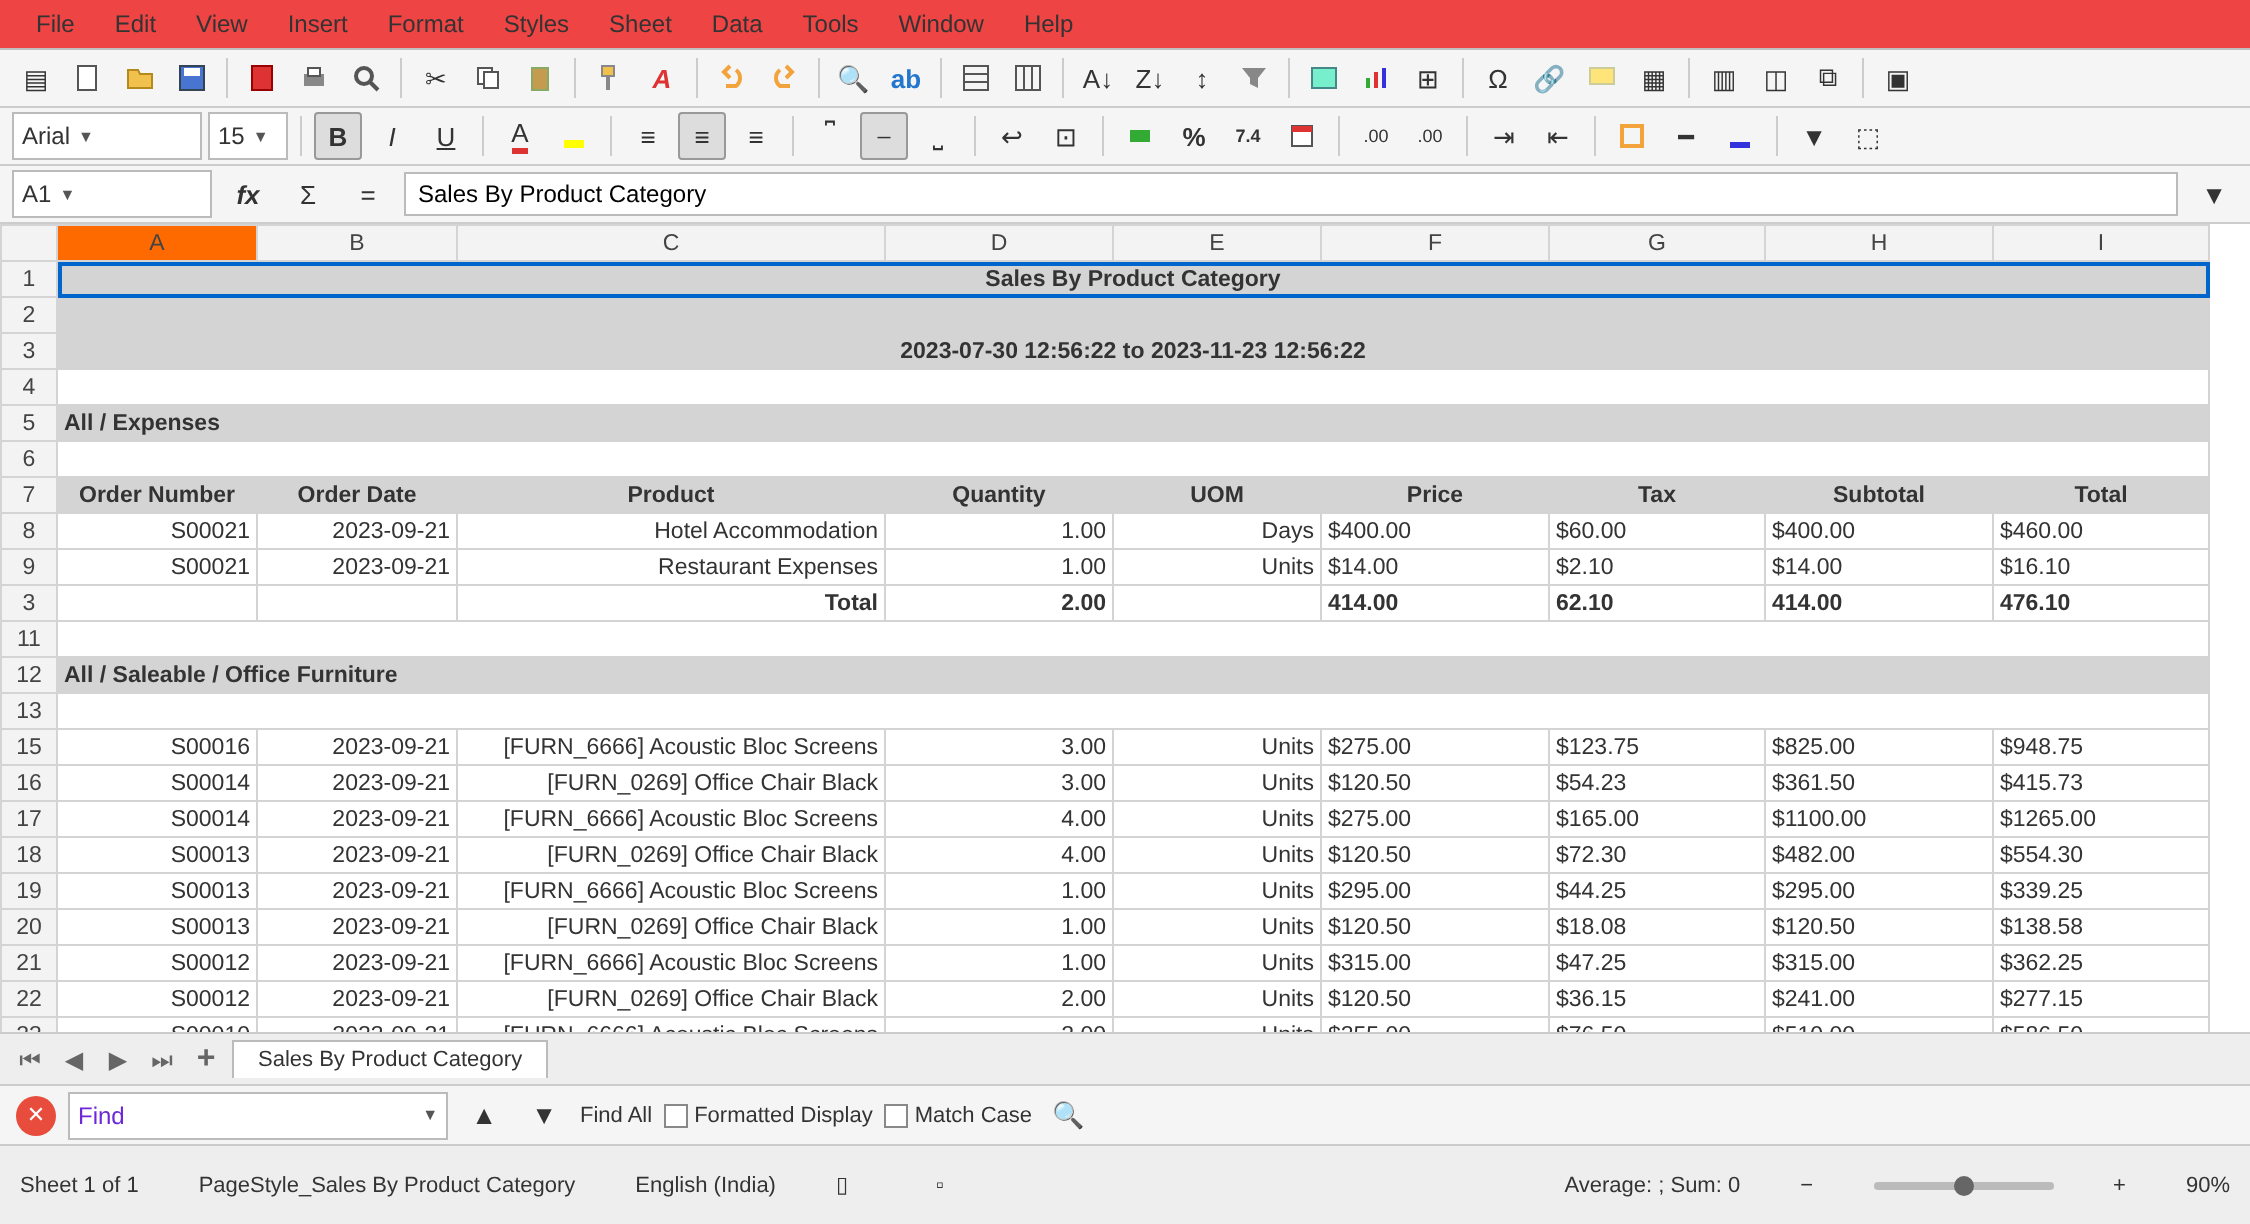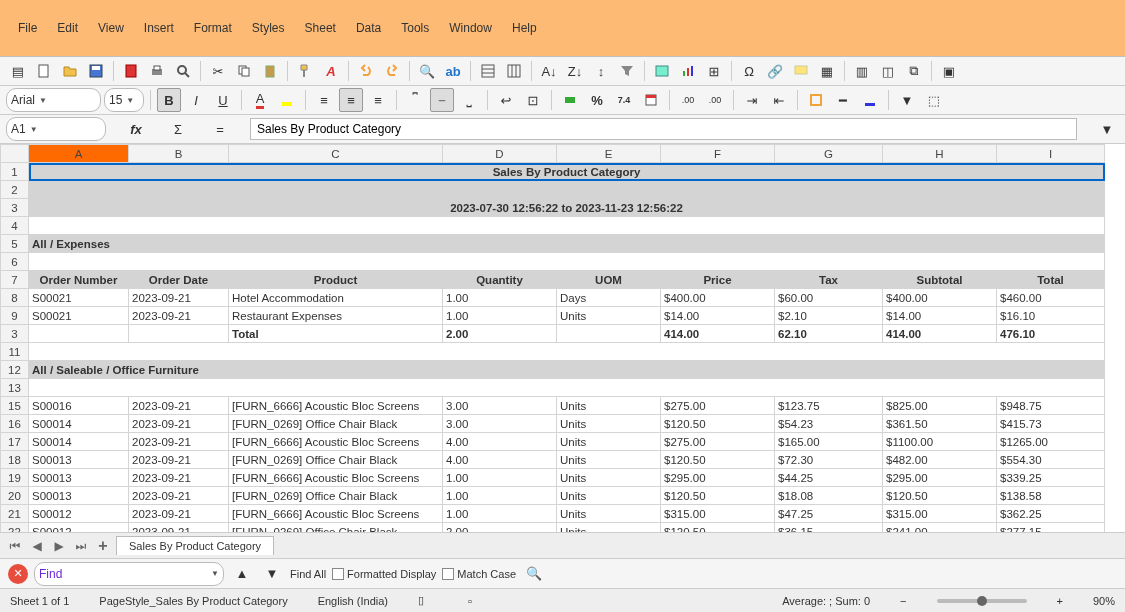--- a/index.html
+++ b/index.html
@@ -1,57 +1,57 @@
 <!DOCTYPE html>
 <html><head>
 <meta charset="utf-8">
 <style>
 *{margin:0;padding:0;box-sizing:border-box;font-family:"Liberation Sans",Arial,sans-serif;user-select:none}
 html,body{height:100%}
 body{font-size:12px;color:#333;background:#f0f0f0;display:flex;flex-direction:column;overflow:hidden}
-.menubar{display:flex;background:#fdba74;padding:18px 8px;border-bottom:1px solid #c0c0c0}
+.menubar{display:flex;background:#ef4444;padding:2px 8px;border-bottom:1px solid #c0c0c0}
 .menubar .m{padding:3px 10px;cursor:pointer}
 .toolbar{display:flex;align-items:center;background:#f5f5f5;padding:2px 6px;border-bottom:1px solid #ccc;gap:2px;flex-wrap:wrap}
 .tbtn{width:24px;height:24px;display:flex;align-items:center;justify-content:center;cursor:pointer;border-radius:2px;font-size:13px}
 .tbtn svg{width:16px;height:16px}
 .sep{width:1px;height:20px;background:#ccc;margin:0 3px}
-.dd{display:flex;align-items:center;height:24px;padding:0 4px;border:1px solid #bbb;background:#fff;border-radius:10px;cursor:pointer;gap:4px}
+.dd{display:flex;align-items:center;height:24px;padding:0 4px;border:1px solid #bbb;background:#fff;border-radius:0;cursor:pointer;gap:4px}
 .dd .arr{font-size:8px;color:#555}
 .namebox{width:100px}
 .fontbox{width:95px}
 .sizebox{width:40px}
 .toolbar2{display:flex;align-items:center;background:#f5f5f5;padding:2px 6px;border-bottom:1px solid #ccc;gap:3px}
-.fx-bar{display:flex;align-items:center;background:#f5f5f5;padding:2px 6px;border-bottom:1px solid #ccc;gap:18px}
+.fx-bar{display:flex;align-items:center;background:#f5f5f5;padding:2px 6px;border-bottom:1px solid #ccc;gap:6px}
 .fx-input{flex:1;height:22px;border:1px solid #bbb;background:#fff;padding:0 6px;font-size:12px}
 .sheet-wrap{flex:1;overflow:hidden;position:relative;background:#fff}
 .sheet{position:absolute;top:0;left:0;right:0;bottom:0;overflow:auto}
 table.grid{border-collapse:collapse;table-layout:fixed}
 table.grid th,table.grid td{border:1px solid #d4d4d4;height:18px;padding:0 3px;font-size:11.5px;white-space:nowrap;overflow:hidden}
 table.grid th{background:#f3f3f3;font-weight:normal;text-align:center;position:sticky;color:#444}
 table.grid thead th{top:0;z-index:2}
 th.rowh{position:sticky;left:0;z-index:1;width:28px;font-size:10px}
 th.colh{font-size:11px}
 th.corner{left:0;top:0;z-index:3}
 .active-col{background:#ff6a00!important;color:#fff}
 .sel-cell{outline:2px solid #0066cc;outline-offset:-2px;background:#eef}
 .title-row td{background:#d4d4d4;font-weight:bold;text-align:center;font-size:14px}
 .sub-row td{background:#d4d4d4;font-weight:bold;text-align:center}
 .head-row td{background:#d4d4d4;font-weight:bold;text-align:center;font-size:11px}
 .section-row td{background:#d4d4d4;font-weight:bold;text-align:left}
 .tot-row td{font-weight:bold}
-td.c{text-align:left}
+td.c{text-align:right}
 td.r{text-align:left}
 .sheet-tabs{display:flex;align-items:center;background:#eee;border-top:1px solid #ccc;height:26px;padding:0 6px;gap:4px}
 .tab-ctrl{width:18px;text-align:center;color:#666;cursor:pointer}
 .tab{padding:3px 12px;background:#fff;border:1px solid #bbb;border-bottom:none;font-size:11px;cursor:pointer}
 .findbar{display:flex;align-items:center;background:#f5f5f5;border-top:1px solid #ccc;height:30px;padding:0 8px;gap:6px}
 .close-x{width:20px;height:20px;border-radius:50%;background:#e74c3c;color:#fff;display:flex;align-items:center;justify-content:center;font-size:11px;cursor:pointer}
 .chk{display:flex;align-items:flex-start;gap:3px;font-size:11px}
 .chk .box{width:12px;height:12px;border:1px solid #888;background:#fff}
-.status{display:flex;align-items:center;background:#eee;border-top:1px solid #ccc;height:24px;font-size:11px;padding:0 10px;gap:30px}
+.status{display:flex;align-items:center;background:#eee;border-top:1px solid #ccc;height:40px;font-size:11px;padding:0 10px;gap:30px}
 .status .spacer{flex:1}
 .slider{width:90px;height:4px;background:#bbb;border-radius:2px;position:relative}
 .slider .thumb{position:absolute;width:10px;height:10px;background:#666;border-radius:50%;top:-3px}
 </style>
 </head>
 <body>
 
 <div class="menubar">
   <div class="m">File</div>
   <div class="m">Edit</div>

